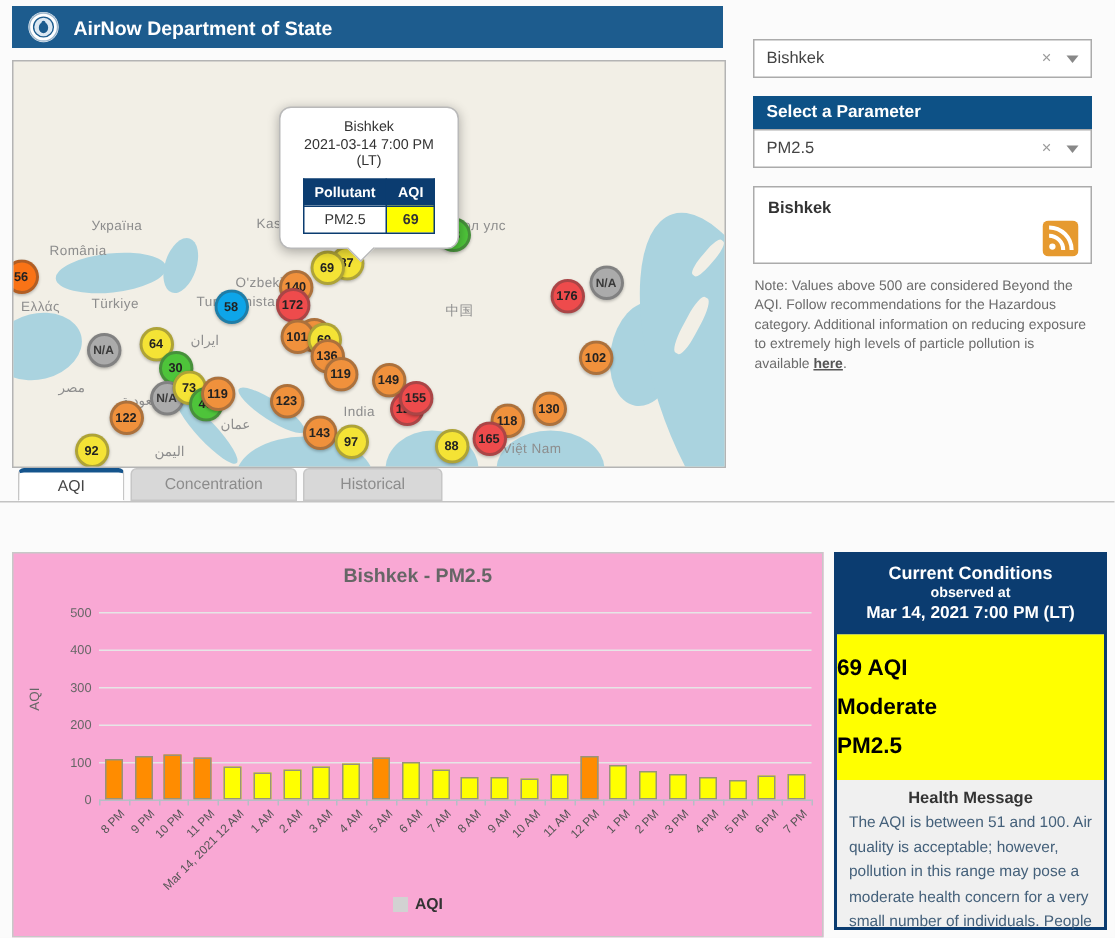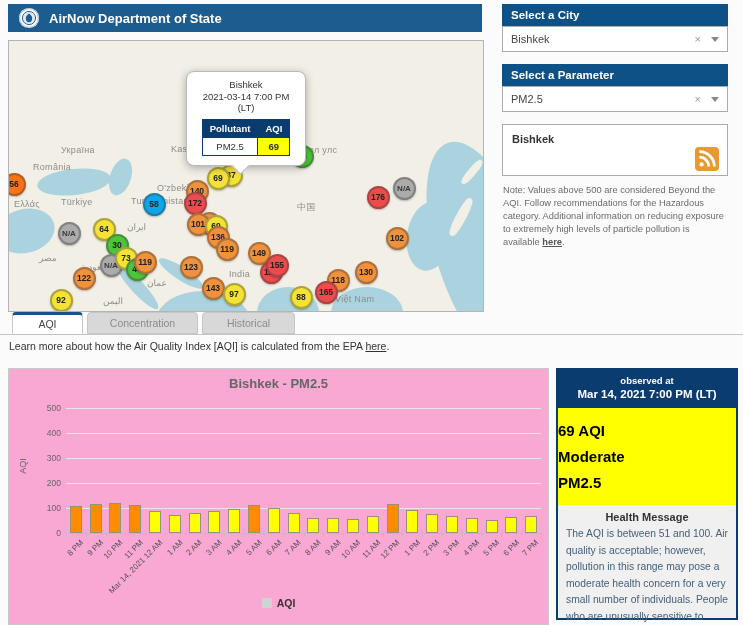--- a/index.html
+++ b/index.html
@@ -186,21 +186,20 @@
         <tr>
           <td>PM2.5</td>
           <td class="aqi-cell">69</td>
         </tr>
       </tbody>
         </table>
       <div class="tail"></div>
     </div>
   </div>
 
-  <div class="panel-head" style="top:4px;">Select a City</div>
   <div class="select-box" style="top:26px;">
     <span class="val">Bishkek</span>
     <span class="clear-x">×</span>
     <span class="caret"></span>
   </div>
 
   <div class="panel-head" style="top:64px;">Select a Parameter</div>
   <div class="select-box" style="top:86px;">
     <span class="val">PM2.5</span>
     <span class="clear-x">×</span>
@@ -220,23 +219,20 @@
   <div class="note">
     <span>Note: Values above 500 are considered Beyond the AQI. Follow recommendations for the Hazardous category. Additional information on reducing exposure to extremely high levels of particle pollution is available </span><a>here</a><span>.</span>
   </div>
 
   <div class="tabs-wrap">
     <div class="tab t0 active">AQI</div>
     <div class="tab t1">Concentration</div>
     <div class="tab t2">Historical</div>
   </div>
 
-  <div class="learn-more">
-    <span>Learn more about how the Air Quality Index [AQI] is calculated from the EPA </span><a>here</a><span>.</span>
-  </div>
 
   <div class="chart-panel">
     <div class="chart-title">Bishkek - PM2.5</div>
     <div class="ylab">AQI</div>
     <div id="chart-grid">
         <span class="ytick" style="left: 18px; top: 159px;">0</span>
         <div class="gridline" style="top: 139px;"></div>
         <span class="ytick" style="left: 18px; top: 134px;">100</span>
         <div class="gridline" style="top: 114px;"></div>
         <span class="ytick" style="left: 18px; top: 109px;">200</span>
@@ -326,20 +322,21 @@
         <span class="xlab" style="right: 13.8958px;">7 PM</span>
       </div>
     <div class="legend">
       <span class="sym"></span>
       <span class="ltxt">AQI</span>
     </div>
   </div>
 
   <div class="cc">
     <div class="cc-head">
+      <div class="l1">Current Conditions</div>
       <div class="l2">observed at</div>
       <div class="l3">Mar 14, 2021 7:00 PM (LT)</div>
     </div>
     <div class="cc-yellow">
       <div>69 AQI</div>
       <div>Moderate</div>
       <div>PM2.5</div>
     </div>
     <div class="cc-health-h">Health Message</div>
     <div class="cc-health-t">The AQI is between 51 and 100. Air quality is acceptable; however, pollution in this range may pose a moderate health concern for a very small number of individuals. People who are unusually sensitive to ozone or particle pollution may experience respiratory symptoms.</div>

